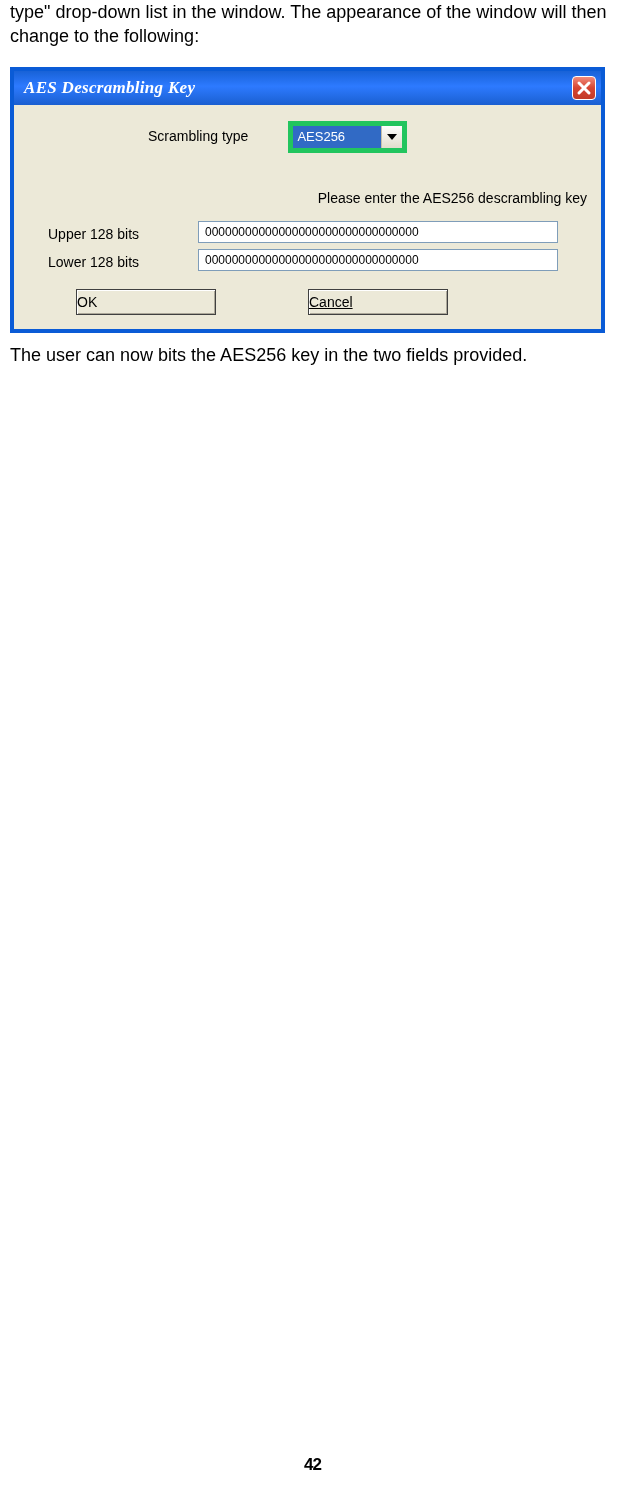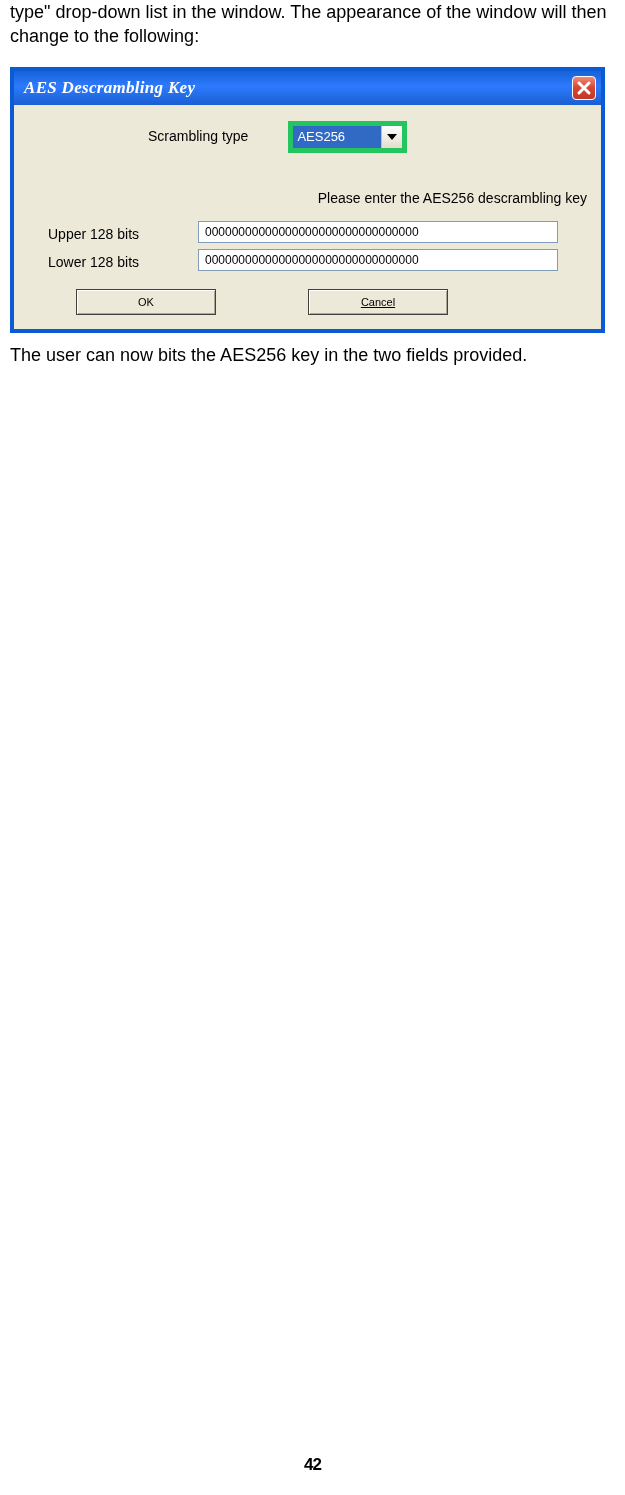--- a/index.html
+++ b/index.html
@@ -139,26 +139,26 @@
     box-sizing: border-box;
   }
   .btnrow {
     margin-top: 18px;
     display: flex;
   }
   .winbtn {
     width: 140px;
     height: 26px;
     font-family: Tahoma, Arial, sans-serif;
-    font-size: 11px;
+    font-size: 14px;
     background: #ece9d8;
     border: 1px solid #404040;
     box-shadow: inset 1px 1px 0 #fff, inset -1px -1px 0 #aca899;
     cursor: pointer;
-    text-align: center;
+    text-align: left;
     padding: 0;
   }
   .okbtn {
     margin-left: 48px;
   }
   .cancelbtn {
     margin-left: 92px;
     text-decoration: underline;
   }
   .pagenum {

